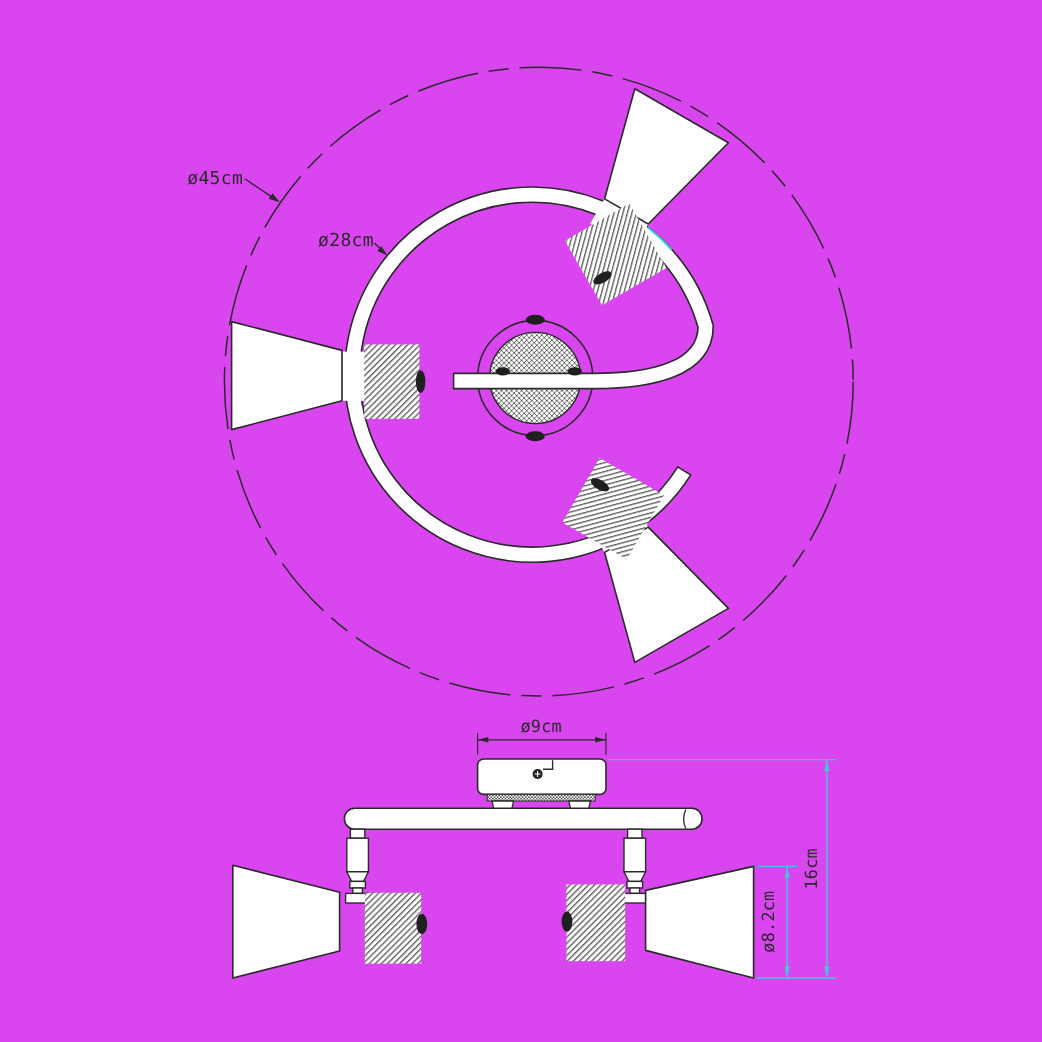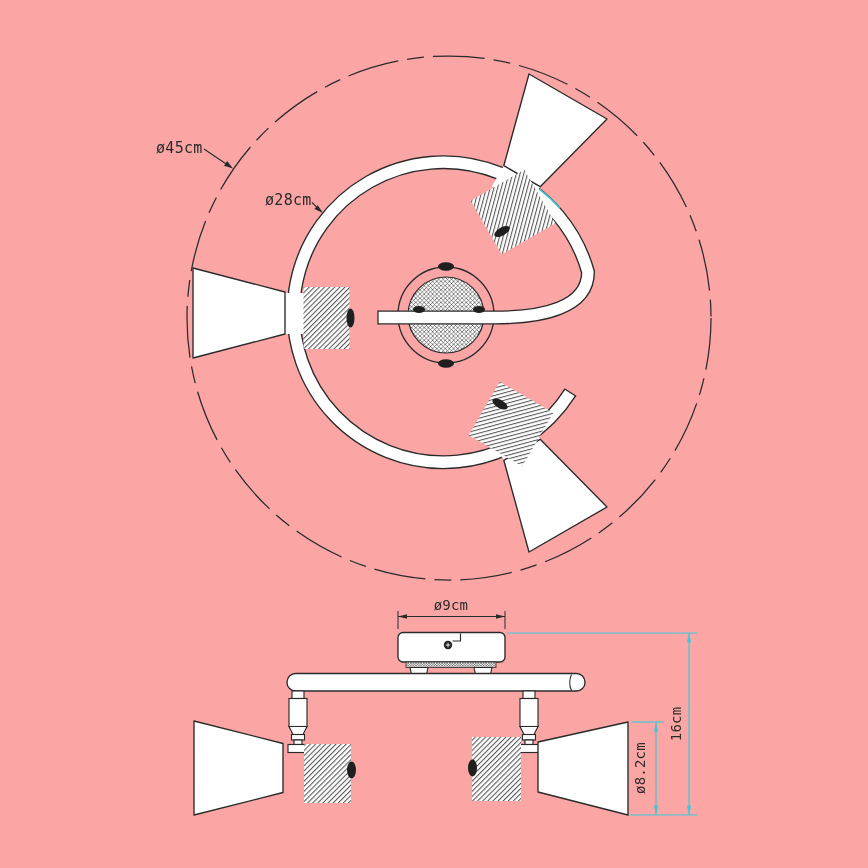--- a/index.html
+++ b/index.html
@@ -1,16 +1,16 @@
 <!DOCTYPE html>
 <html><head>
 <meta charset="utf-8">
 <style>
   html,body{margin:0;padding:0;background:#ffffff;}
-  .stage{position:relative;width:868px;height:868px;background:#fca5a5;overflow:hidden;
+  .stage{position:relative;width:868px;height:868px;background:#d946ef;overflow:hidden;
          font-family:"DejaVu Sans Mono", monospace;}
   svg{display:block}
   text{fill:#2a2a2a;}
   .dimtext{font-size:15px;letter-spacing:.3px;}
   .dimtext-sm{font-size:14px;letter-spacing:.2px;}
 </style>
 </head>
 <body>
 
 <div class="stage">

